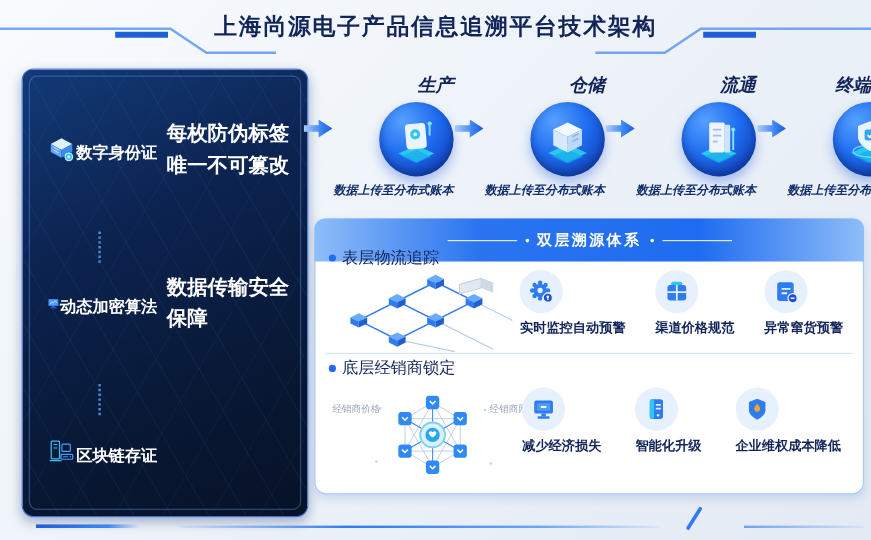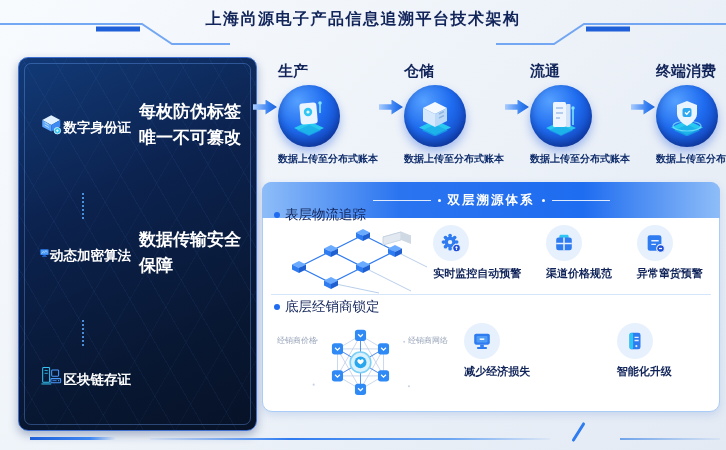--- a/index.html
+++ b/index.html
@@ -1,41 +1,41 @@
 <!DOCTYPE html>
 <html><head>
 <meta charset="utf-8">
 <style>
   html,body{margin:0;padding:0;}
   body{width:726px;height:450px;overflow:hidden;font-family:"Liberation Sans","DejaVu Sans",sans-serif;}
   .page{position:relative;width:726px;height:450px;background:linear-gradient(135deg,#f8fbfe 0%,#eef3f9 45%,#e3eaf4 100%);}
 
   
-  .title{position:absolute;top:9px;left:0;right:0;text-align:center;font-size:16px;font-weight:bold;color:#12255a;letter-spacing:1.5px;}
+  .title{position:absolute;top:9px;left:0;right:0;text-align:center;font-size:19px;font-weight:bold;color:#12255a;letter-spacing:1.5px;}
   .deco-top{position:absolute;top:0;width:230px;height:50px;}
   .deco-top.left{left:0;}
   .deco-top.right{right:0;transform:scaleX(-1);}
 
   
   .panel{position:absolute;left:18px;top:57px;width:237px;height:372px;border-radius:10px;
     background:linear-gradient(155deg,#123a77 0%,#0c2350 35%,#081732 75%,#071227 100%);
     border:1px solid #3e6fd0;box-shadow:0 4px 10px rgba(20,50,110,.35);}
   .panel::before{content:"";position:absolute;inset:5px;border:1px solid rgba(110,165,255,.35);border-radius:7px;pointer-events:none;}
   .panel::after{content:"";position:absolute;inset:0;border-radius:10px;pointer-events:none;opacity:.25;
     background:repeating-linear-gradient(60deg,transparent 0 26px,rgba(90,160,255,.25) 26px 27px),
                repeating-linear-gradient(-60deg,transparent 0 34px,rgba(90,160,255,.18) 34px 35px);}
   .feature{position:absolute;left:20px;right:12px;display:flex;align-items:center;z-index:2;}
   .f-left{width:92px;display:flex;align-items:center;flex:none;}
   .f-label{margin-top:5px;font-size:13.5px;font-weight:bold;color:#ffffff;white-space:nowrap;}
   .f-desc{font-size:17px;font-weight:bold;color:#ffffff;line-height:1.55;margin-left:8px;}
   .connector{position:absolute;left:63px;width:0;border-left:2px dotted rgba(90,170,255,.8);height:26px;z-index:1;}
 
   
   .flow{position:absolute;left:252px;top:58px;right:2px;height:112px;display:flex;align-items:center;}
-  .stage{flex:1;display:flex;flex-direction:column;align-items:flex-start;}
+  .stage{flex:1;display:flex;flex-direction:column;align-items:flex-end;font-style:italic;}
   .stage-title{font-size:15px;font-weight:bold;color:#12255a;margin-bottom:4px;white-space:nowrap;}
   .stage-circle{width:62px;height:62px;border-radius:50%;background:radial-gradient(circle at 32% 26%,#55a0ff 0%,#1f6cf0 45%,#0c34a8 100%);
     box-shadow:0 5px 10px rgba(20,80,220,.35), inset 0 -4px 8px rgba(0,10,60,.35);display:flex;align-items:center;justify-content:center;}
   .stage-cap{margin-top:5px;font-size:10px;font-weight:bold;color:#0f2d6b;white-space:nowrap;}
   .flow-arrow{flex:none;width:24px;height:15px;margin:6px 1px 20px 1px;
     background:linear-gradient(90deg,#a9ccff,#2f7bf0 70%,#1f5fd8);
     clip-path:polygon(0 32%,52% 32%,52% 0,100% 50%,52% 100%,52% 68%,0 68%);}
 
   
   .dual{position:absolute;left:262px;top:182px;width:456px;height:228px;background:#ffffff;border:1.5px solid #a9cdf6;border-radius:10px;box-shadow:0 3px 8px rgba(60,110,200,.18);}
@@ -362,20 +362,29 @@
         <div class="item-circle">
           <svg width="22" height="22" viewBox="0 0 24 24">
             <rect x="6" y="3" width="12" height="18" rx="2.5" fill="#2f7bf0"></rect>
             <rect x="6" y="3" width="4" height="18" rx="2" fill="#2ec6f2"></rect>
             <path d="M11.5,8 h4.5 M11.5,11.5 h4.5" stroke="#e7f1fe" stroke-width="1.5"></path>
             <circle cx="13.5" cy="17.5" r="1.2" fill="#e7f1fe"></circle>
           </svg>
         </div>
         <div class="item-label">智能化升级</div>
       </div>
+      <div class="item">
+        <div class="item-circle">
+          <svg width="22" height="22" viewBox="0 0 24 24">
+            <path d="M12,2.5 L19.5,5.5 V13 C19.5,18 12,21.5 12,21.5 C12,21.5 4.5,18 4.5,13 V5.5 Z" fill="#2f7bf0"></path>
+            <path d="M12,7 c1.6,2.2 2.6,3.2 2.6,4.7 a2.6,2.6 0 1 1 -5.2,0 c0,-1.5 1,-2.5 2.6,-4.7 Z" fill="#f5a623"></path>
+          </svg>
+        </div>
+        <div class="item-label">企业维权成本降低</div>
+      </div>
     </div>
   </div>
 
   <div class="bline1"></div>
   <div class="bline2"></div>
   <div class="bslash"></div>
   <div class="bline3"></div>
 </div>
 
 </body></html>

